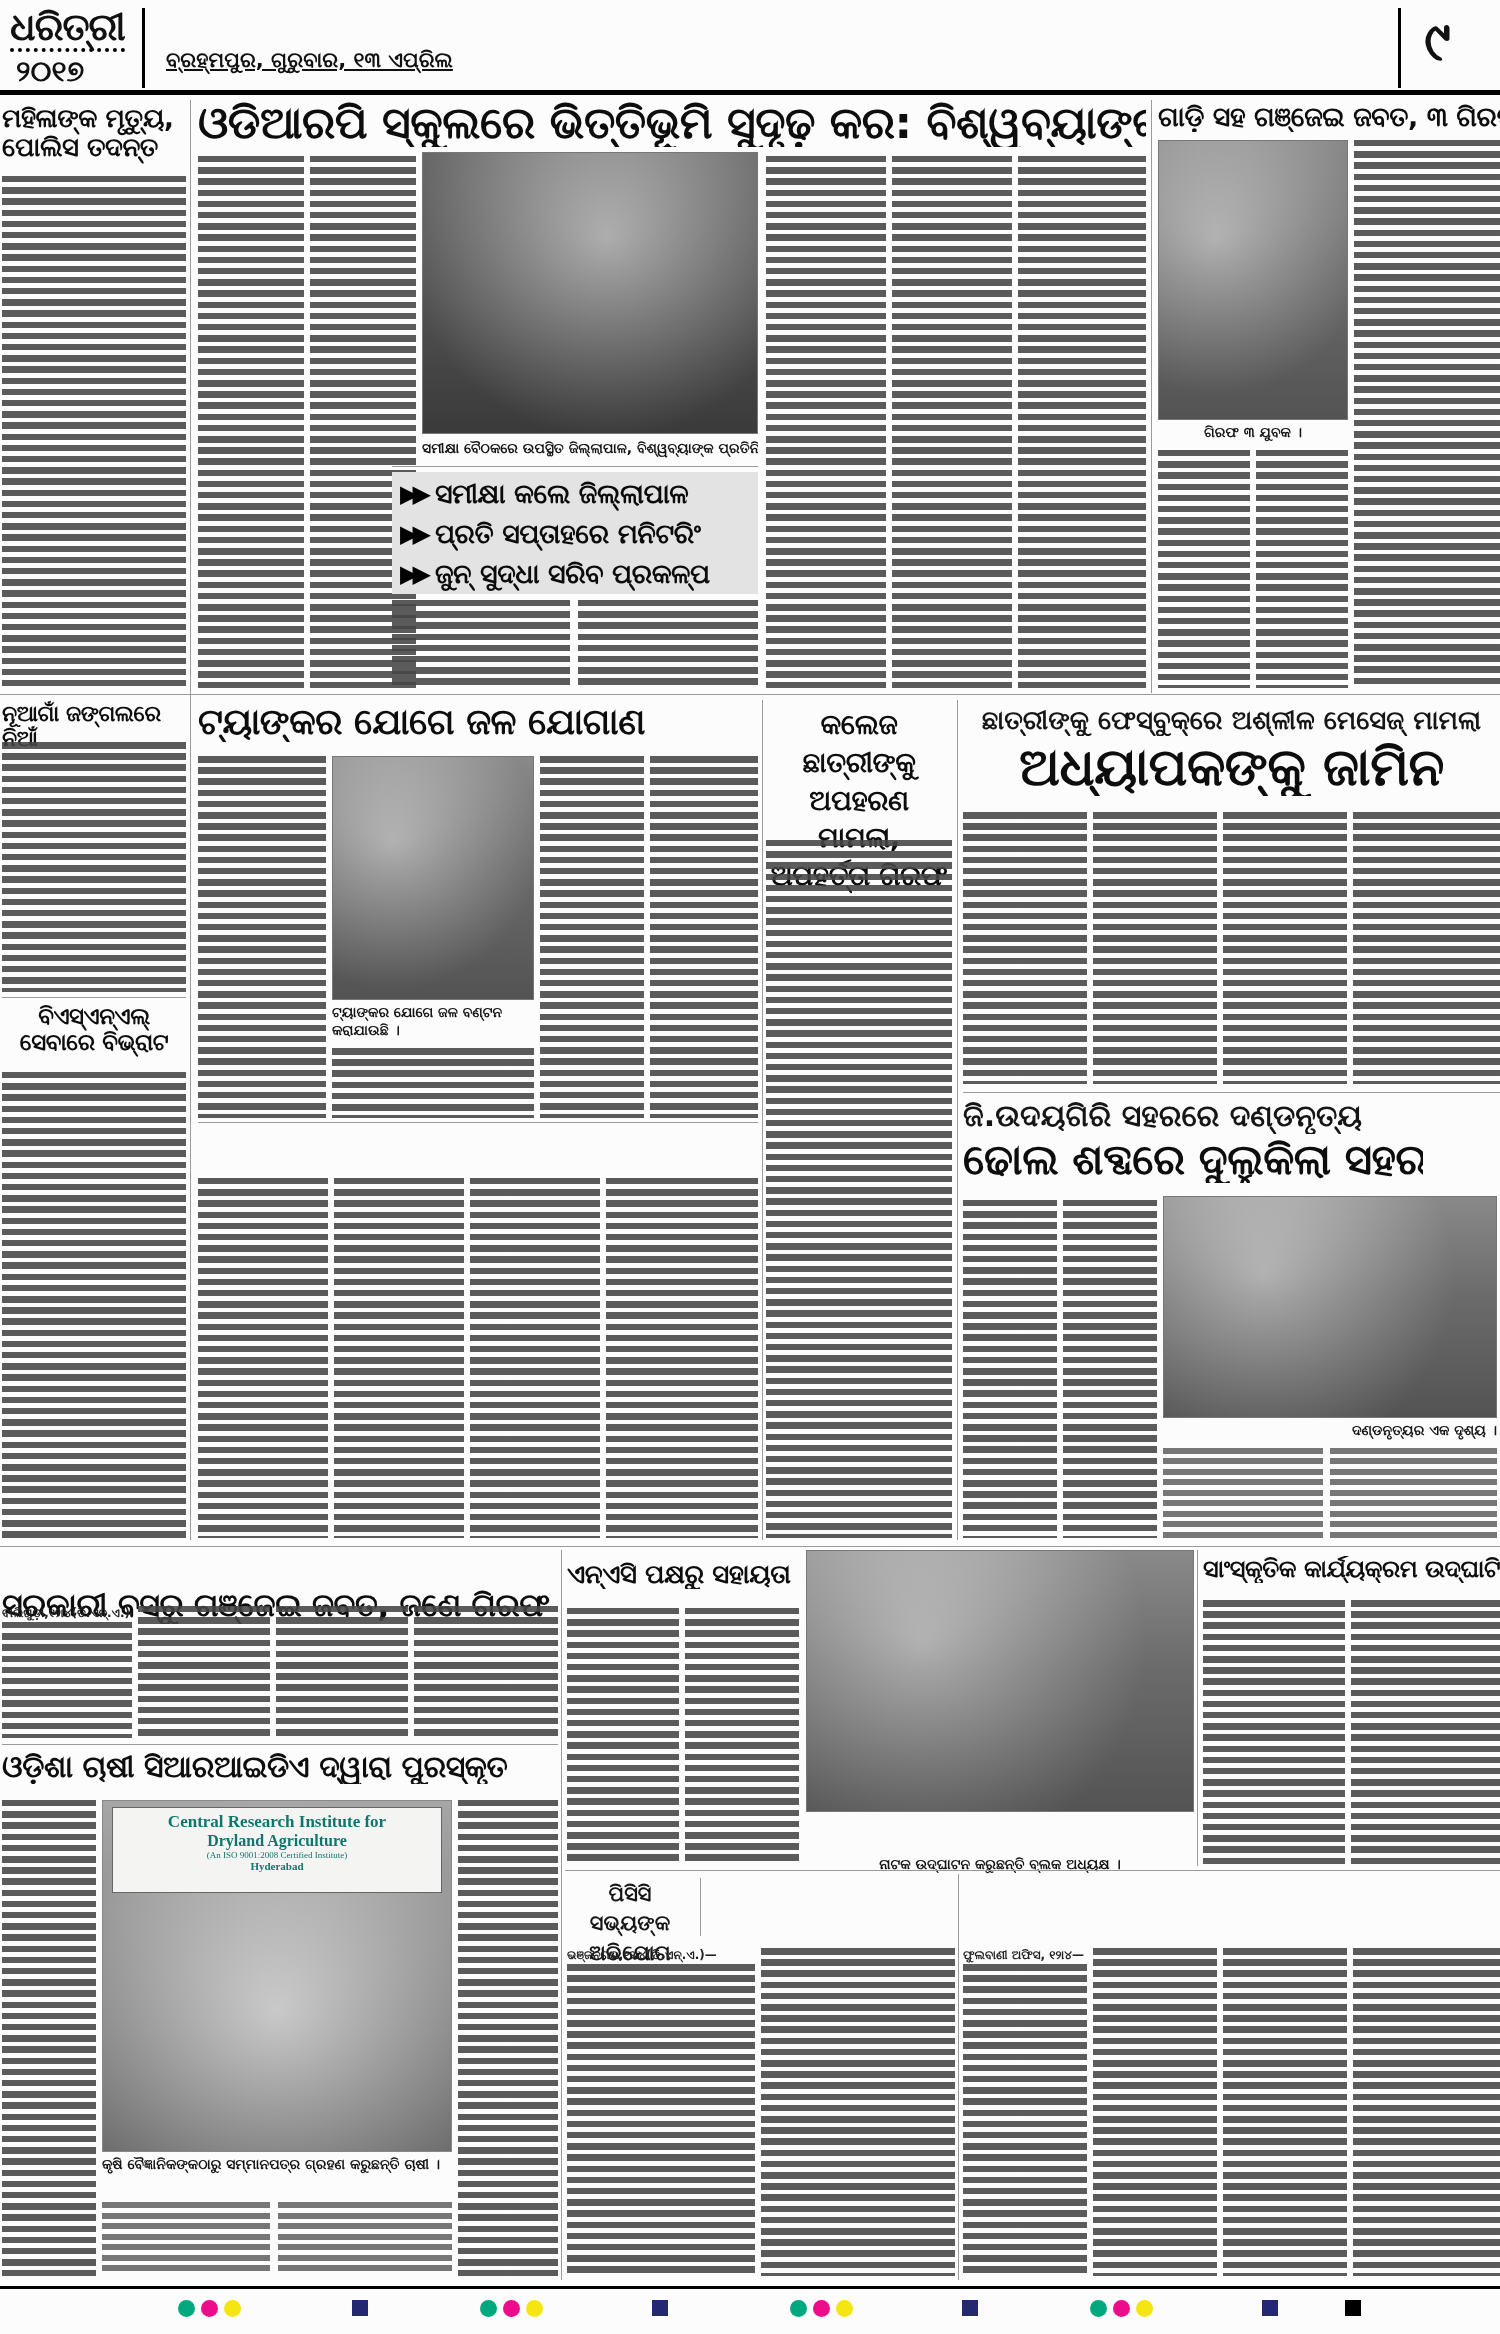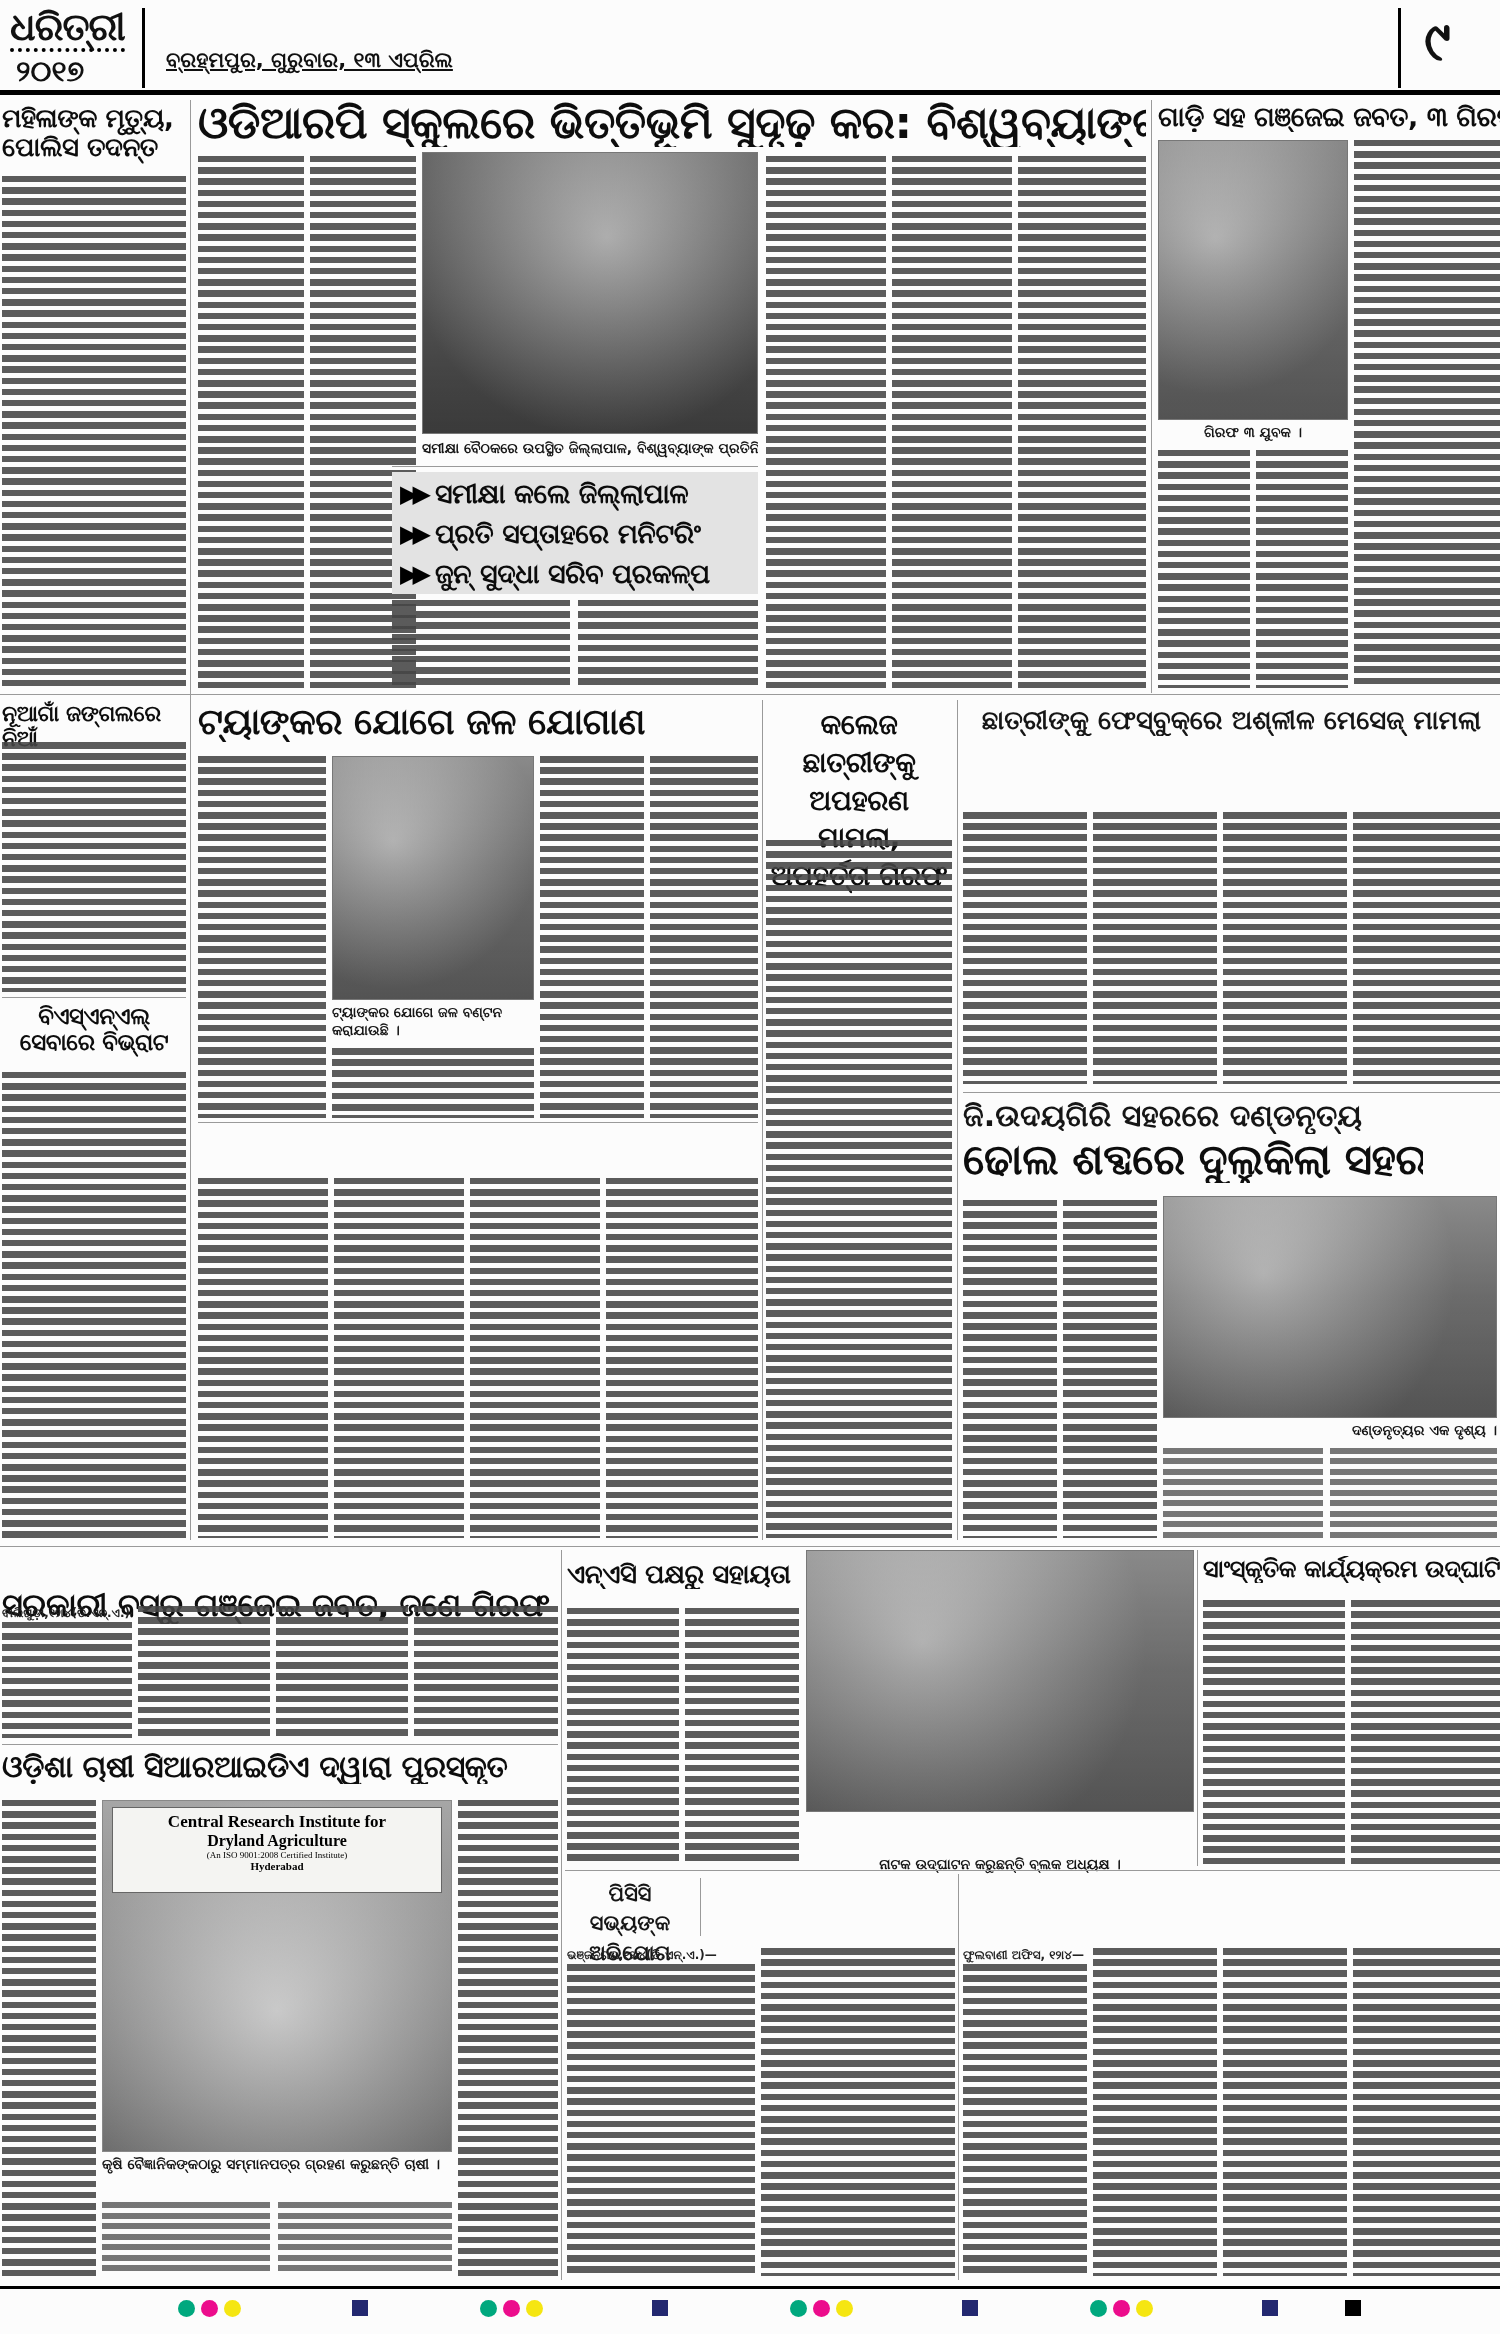--- a/index.html
+++ b/index.html
@@ -29,21 +29,21 @@
   .photo-lite{background:
      radial-gradient(circle at 50% 60%, rgba(255,255,255,.4), rgba(0,0,0,.2) 80%),
      linear-gradient(180deg,#cfcfcf 0%,#a5a5a5 60%,#8a8a8a 100%);
      border:1px solid #888;box-sizing:border-box;}
   .bulletbox{background:#e3e3e3;}
   .bullet-row{display:flex;align-items:center;gap:10px;font-weight:bold;font-size:27px;
               color:#0b0b0b;height:40px;letter-spacing:-.5px;}
   .arr{font-size:24px;letter-spacing:-6px;color:#000;}
   .logo{font-weight:bold;font-size:38px;letter-spacing:-1px;border-bottom:4px dotted #000;
         padding-bottom:2px;display:inline-block;line-height:1;}
-  .banner{background:#f4f4f2;border:1px solid #666;text-align:center;color:#000000;
+  .banner{background:#f4f4f2;border:1px solid #666;text-align:center;color:#0f766e;
           font-family:"Liberation Serif",serif;box-sizing:border-box;padding-top:4px;}
   .banner .b1{font-size:17px;font-weight:bold;}
   .banner .b2{font-size:16px;font-weight:bold;}
   .banner .b3{font-size:9px;}
   .banner .b4{font-size:11px;font-weight:bold;}
   .dot{width:17px;height:17px;border-radius:50%;display:inline-block;}
   .sq{width:16px;height:16px;display:inline-block;}
   .c-teal{background:#00a87e;} .c-mag{background:#ec0c8c;} .c-yel{background:#f5e612;}
   .c-navy{background:#232870;} .c-blk{background:#000;}
   .regcluster{position:absolute;top:2300px;display:flex;gap:6px;align-items:center;}
@@ -127,20 +127,21 @@
   <div class="abs gk" style="left:606px;top:1178px;width:152px;height:360px;"></div>
 
   <div class="abs rv" style="left:762px;top:700px;height:840px;"></div>
 
   <div class="abs hl ctr" style="left:766px;top:706px;width:186px;font-size:28px;line-height:1.35;">କଲେଜ ଛାତ୍ରୀଙ୍କୁ ଅପହରଣ ମାମଲା, ଅପହର୍ତ୍ତା ଗିରଫ</div>
   <div class="abs gk" style="left:766px;top:840px;width:186px;height:698px;"></div>
 
   <div class="abs rv" style="left:957px;top:700px;height:840px;"></div>
 
   <div class="abs kick ctr" style="left:963px;top:705px;width:537px;font-size:26px;white-space:nowrap;overflow:hidden;">ଛାତ୍ରୀଙ୍କୁ ଫେସ୍‌ବୁକ୍‌ରେ ଅଶ୍ଳୀଳ ମେସେଜ୍ ମାମଲା</div>
+  <div class="abs hl ctr" style="left:963px;top:738px;width:537px;font-size:52px;white-space:nowrap;overflow:hidden;">ଅଧ୍ୟାପକଙ୍କୁ ଜାମିନ</div>
   <div class="abs gk" style="left:963px;top:812px;width:124px;height:272px;"></div>
   <div class="abs gk" style="left:1093px;top:812px;width:124px;height:272px;"></div>
   <div class="abs gk" style="left:1223px;top:812px;width:124px;height:272px;"></div>
   <div class="abs gk" style="left:1353px;top:812px;width:147px;height:272px;"></div>
   <div class="abs rhl" style="left:963px;top:1092px;width:537px;height:1px;"></div>
 
   <div class="abs kick" style="left:963px;top:1098px;width:440px;font-size:30px;white-space:nowrap;overflow:hidden;">ଜି.ଉଦୟଗିରି ସହରରେ ଦଣ୍ଡନୃତ୍ୟ</div>
   <div class="abs hl" style="left:963px;top:1136px;width:460px;font-size:42px;white-space:nowrap;overflow:hidden;">ଢୋଲ ଶବ୍ଦରେ ଦୁଲୁକିଲା ସହର</div>
   <div class="abs gk" style="left:963px;top:1200px;width:94px;height:338px;"></div>
   <div class="abs gk" style="left:1063px;top:1200px;width:94px;height:338px;"></div>

